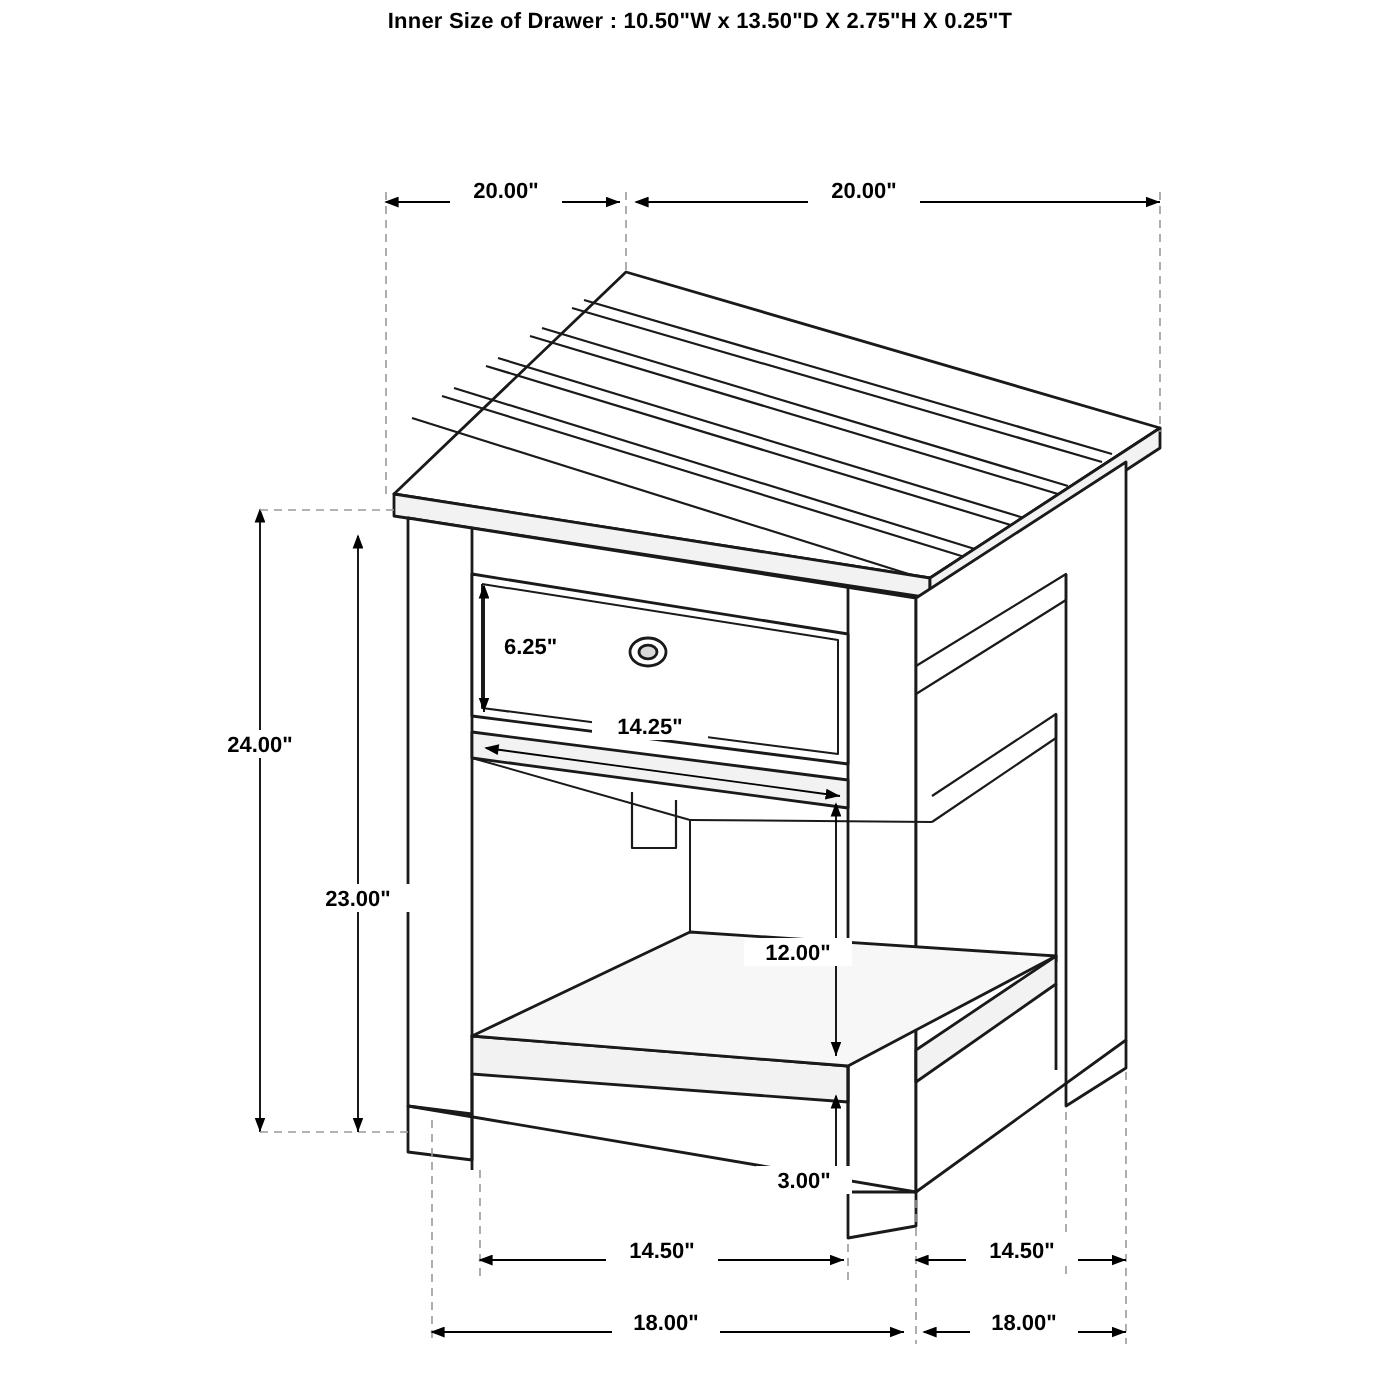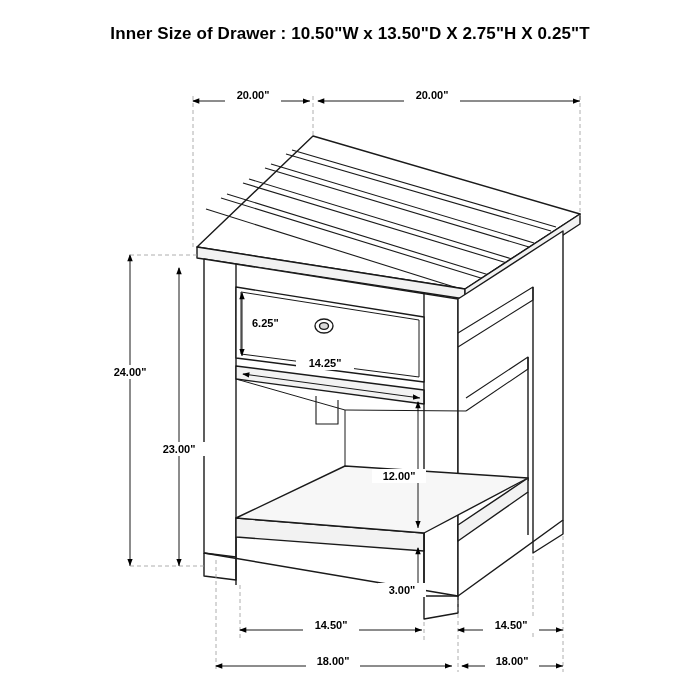--- a/index.html
+++ b/index.html
@@ -15,25 +15,25 @@
     overflow: hidden;
     position: relative;
   }
   #stage {
     position: relative;
     width: 700px;
     height: 700px;
   }
   #title {
     position: absolute;
-    top: 24px;
+    top: 5px;
     left: 0;
     width: 700px;
     text-align: center;
-    font-size: 17px;
+    font-size: 11px;
     font-weight: bold;
     letter-spacing: 0.1px;
   }
   svg#dwg {
     position: absolute;
     top: 0;
     left: 0;
     width: 700px;
     height: 700px;
   }

